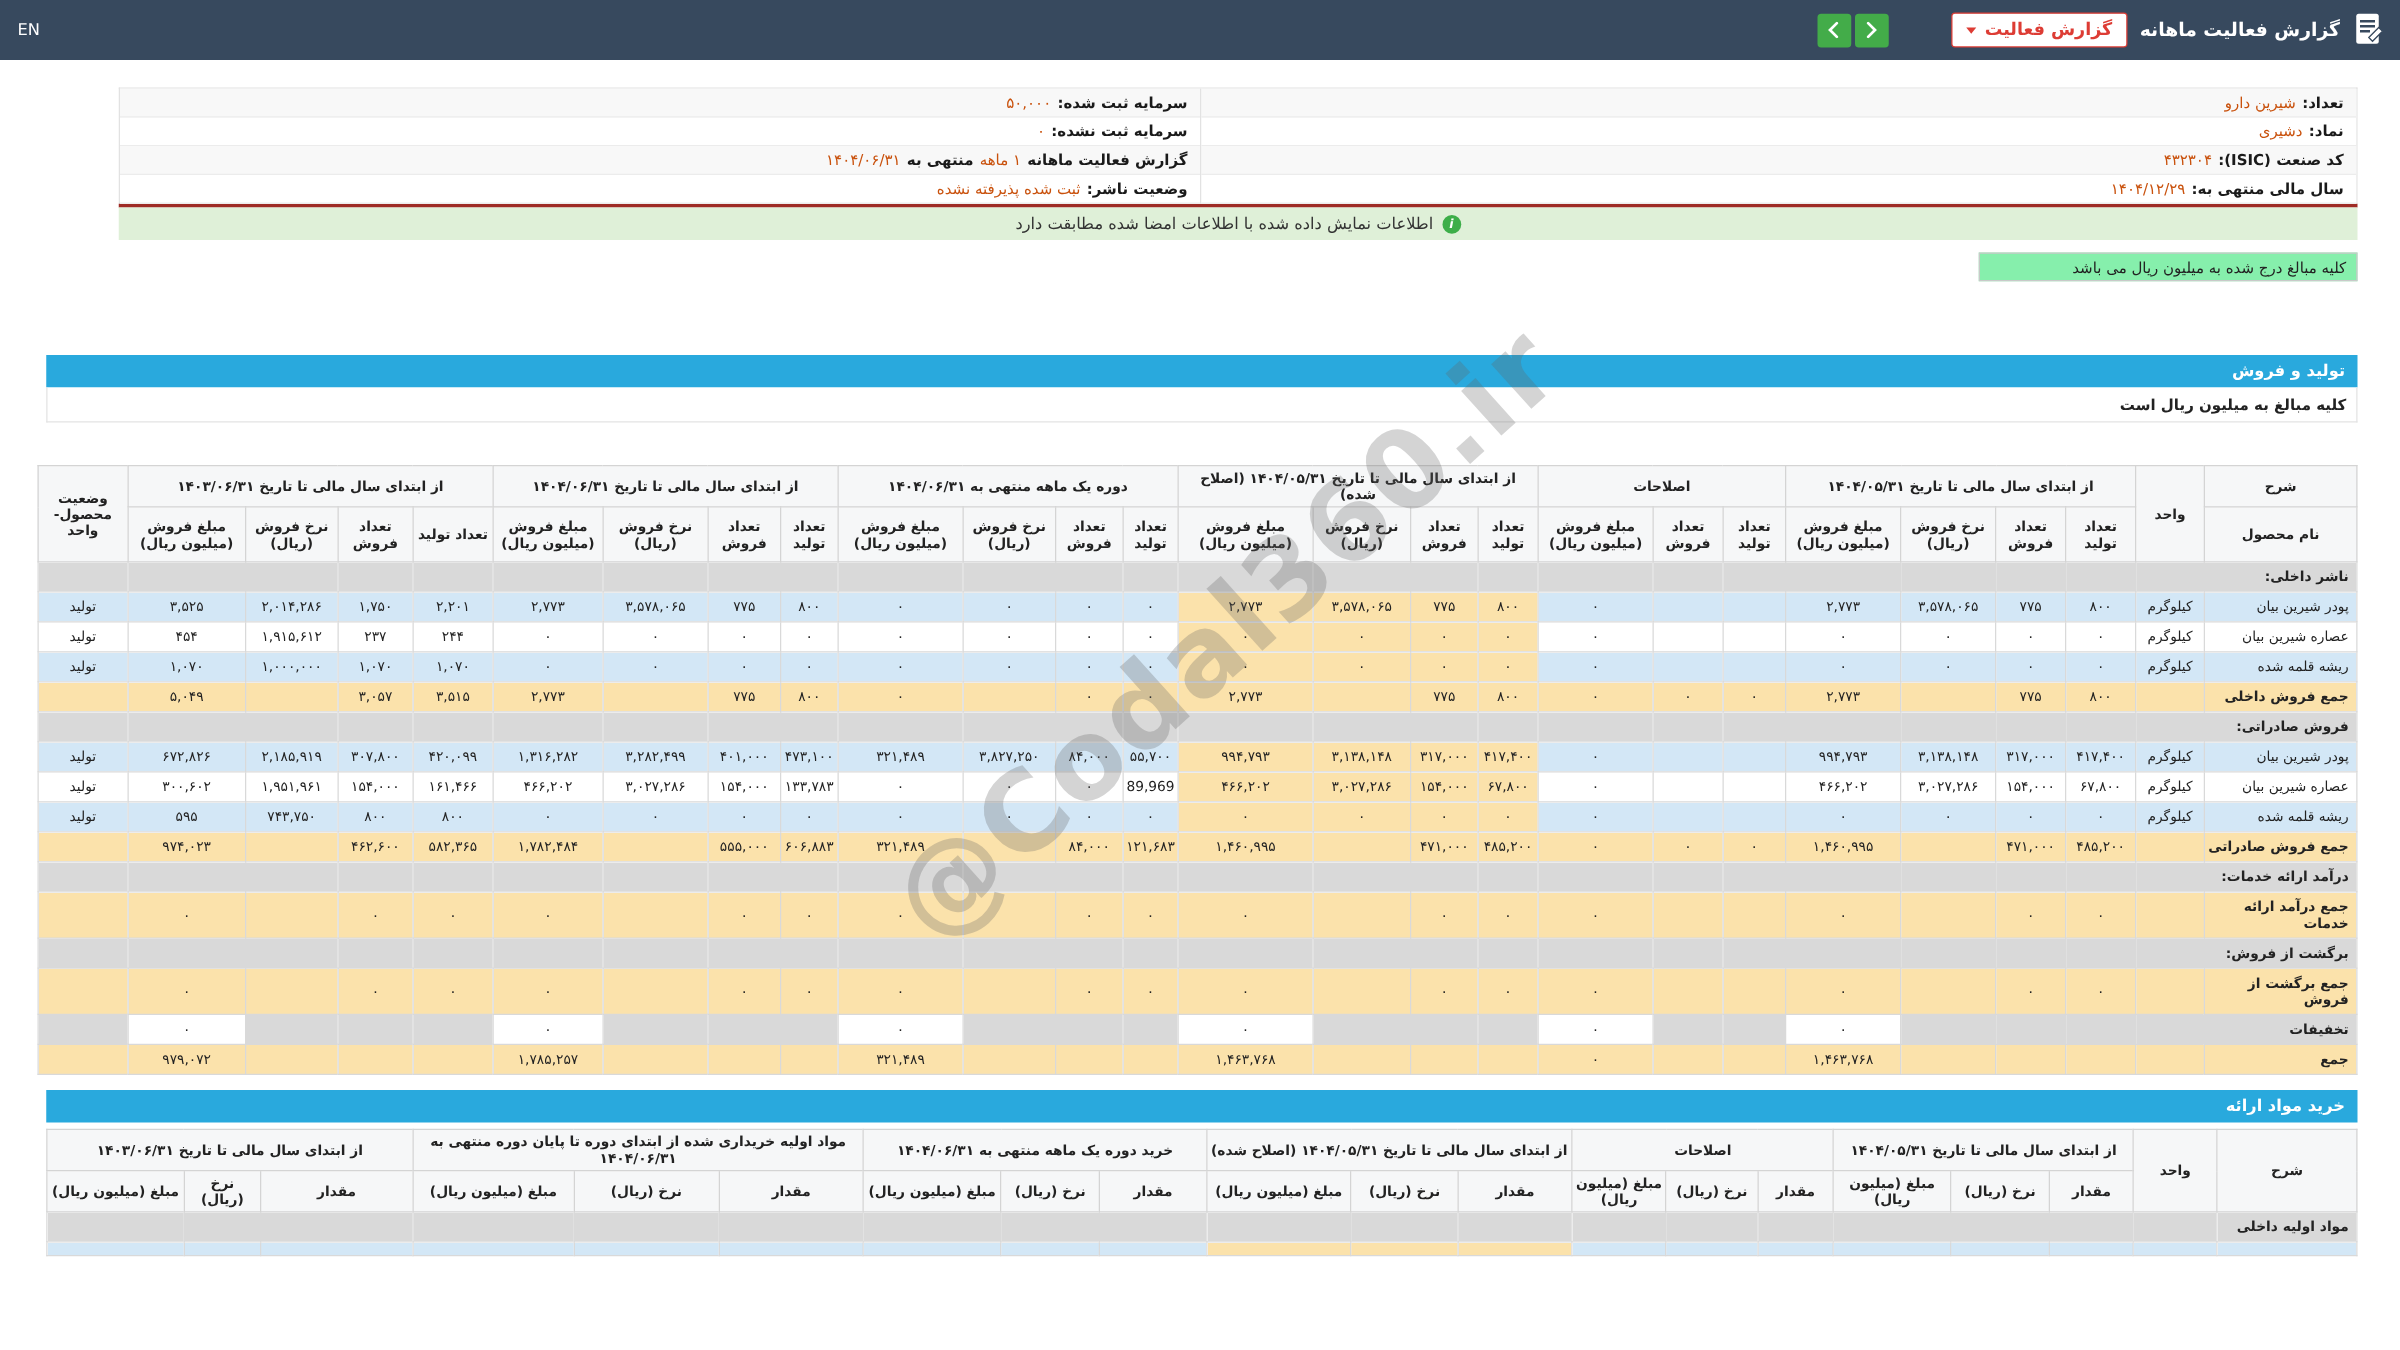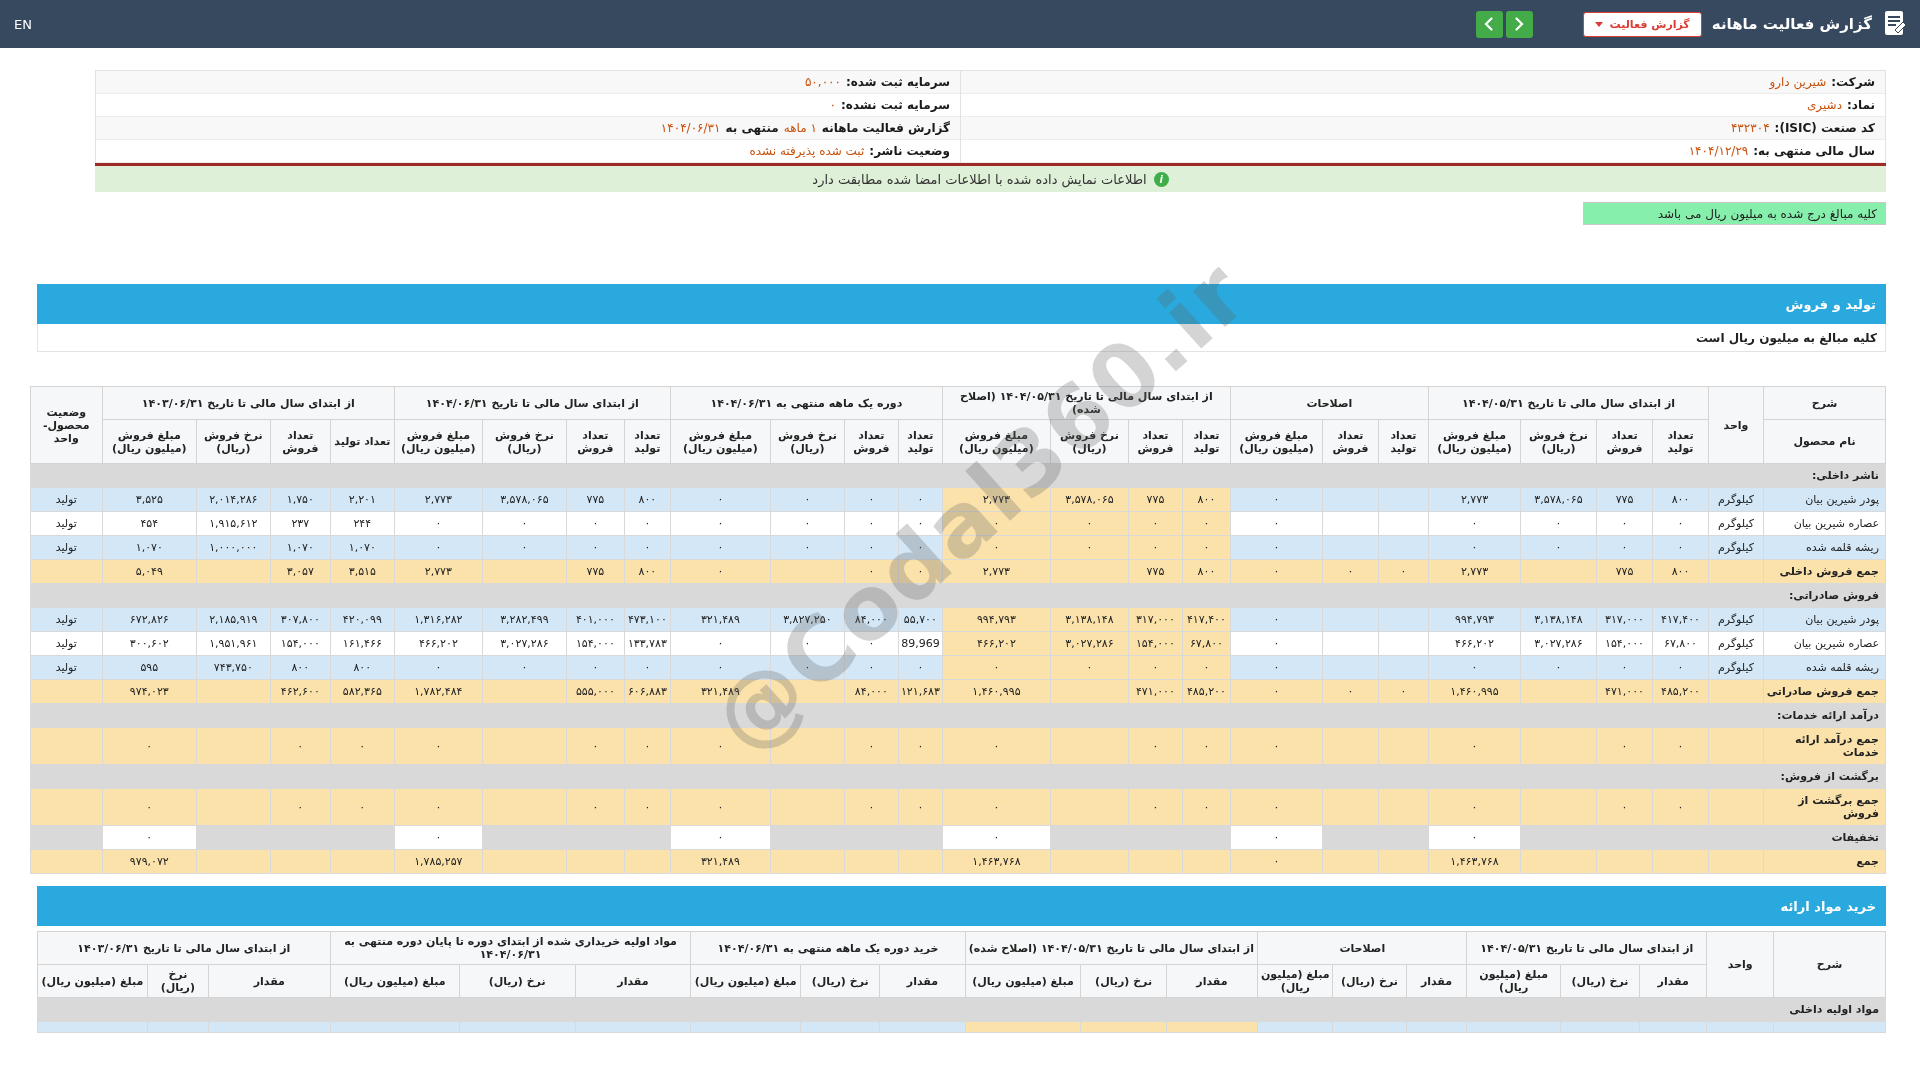--- a/index.html
+++ b/index.html
@@ -4,21 +4,21 @@
 <style>
   *{box-sizing:border-box;margin:0;padding:0}
   html,body{width:1920px;height:1080px}
   body{overflow:hidden;background:#fff;font-family:"DejaVu Sans","Liberation Sans",sans-serif;direction:rtl;color:#222}
   .page{position:relative;width:1920px;height:1080px;overflow:hidden}
 
   
   .topbar{height:48px;background:#37495e;display:flex;align-items:center;padding:0 14px;gap:10px}
   .topbar h1{color:#fff;font-size:15px;font-weight:bold;white-space:nowrap}
   .doc-icon{display:flex;align-items:center}
-  .btn-report{background:#fff;border:1px solid #dd3c34;color:#dd3c34;font-weight:bold;font-size:11px;padding:5px 11px;border-radius:3px;display:flex;align-items:center;gap:7px;cursor:pointer;font-family:inherit;white-space:nowrap}
+  .btn-report{background:#fff;border:1px solid #dd3c34;color:#dd3c34;font-weight:bold;font-size:14px;padding:5px 11px;border-radius:3px;display:flex;align-items:center;gap:7px;cursor:pointer;font-family:inherit;white-space:nowrap}
   .caret{width:0;height:0;border-left:4px solid transparent;border-right:4px solid transparent;border-top:5px solid #dd3c34}
   .nav{display:flex;gap:3px;margin-right:40px}
   .nav button{width:27px;height:27px;background:#43ac49;border:none;border-radius:3px;display:flex;align-items:center;justify-content:center;cursor:pointer}
   .lang{margin-right:auto;color:#fff;font-size:13px;text-decoration:none;cursor:pointer}
 
   
   .info-wrap{margin:22px 34px 0 95px}
   .info-grid{display:flex;border:1px solid #e2e2e2;border-bottom:none}
   .info-col{background:#fff}
   .info-col-right{width:925px}
@@ -28,21 +28,21 @@
   .info-row .lbl{font-weight:bold;color:#1a1a1a}
   .info-row .val{color:#c9510c}
   .red-line{height:3px;background:#9e2b25}
   .banner{height:26px;background:#dff0d8;display:flex;align-items:center;justify-content:center;gap:7px;font-size:13px;color:#333}
   .info-icon{width:15px;height:15px;border-radius:50%;background:#3dae49;color:#fff;font-size:10px;font-weight:bold;display:flex;align-items:center;justify-content:center;font-style:italic;flex:0 0 auto}
   .million{width:303px;height:23px;border:1px solid #c9c9c9;margin:10px auto 0 0;margin-right:0;font-size:12px;display:flex;align-items:center;padding:0 8px;background:#86efac}
   .million-pos{margin-right:0;margin-left:auto}
 
   
   .report{margin:59px 34px 0 37px}
-  .section-bar{height:40px;background:#29a9dd;color:#fff;font-weight:bold;font-size:13px;display:flex;align-items:center;padding:0 10px}
+  .section-bar{height:26px;background:#29a9dd;color:#fff;font-weight:bold;font-size:13px;display:flex;align-items:center;padding:0 10px}
   .section-note{height:28px;border:1px solid #e3e3e3;border-top:none;display:flex;align-items:center;padding:0 8px;font-weight:bold;font-size:12px;background:#fff}
   .bar2{margin-top:12px}
 
   table.tbl{width:100%;border-collapse:collapse;table-layout:fixed;font-size:11px;background:#fff}
   #t1{margin-top:34px}
   #t2{margin-top:5px}
   .tbl th{background:#f6f7f8;border:1px solid #d4d4d4;font-size:11px;font-weight:bold;padding:3px 2px;text-align:center;color:#222;vertical-align:middle}
   .tbl thead tr:first-child th{height:24px}
   #t1 thead tr:last-child th{height:44px}
   #t2 thead tr:last-child th{height:26px}
@@ -88,21 +88,21 @@
           </svg>
       </button>
     </div>
     <a class="lang">EN</a>
   </header>
 
   <div class="info-wrap">
     <div class="info-grid">
       <div class="info-col info-col-right">
           <div class="info-row">
-            <span class="lbl">شرکت:</span>
+            <span class="lbl">تعداد:</span>
             <span class="val">شیرین دارو</span>
           </div>
           <div class="info-row">
             <span class="lbl">نماد:</span>
             <span class="val">دشیری</span>
           </div>
           <div class="info-row">
             <span class="lbl">کد صنعت (ISIC):</span>
             <span class="val">۴۳۲۳۰۴</span>
           </div>

